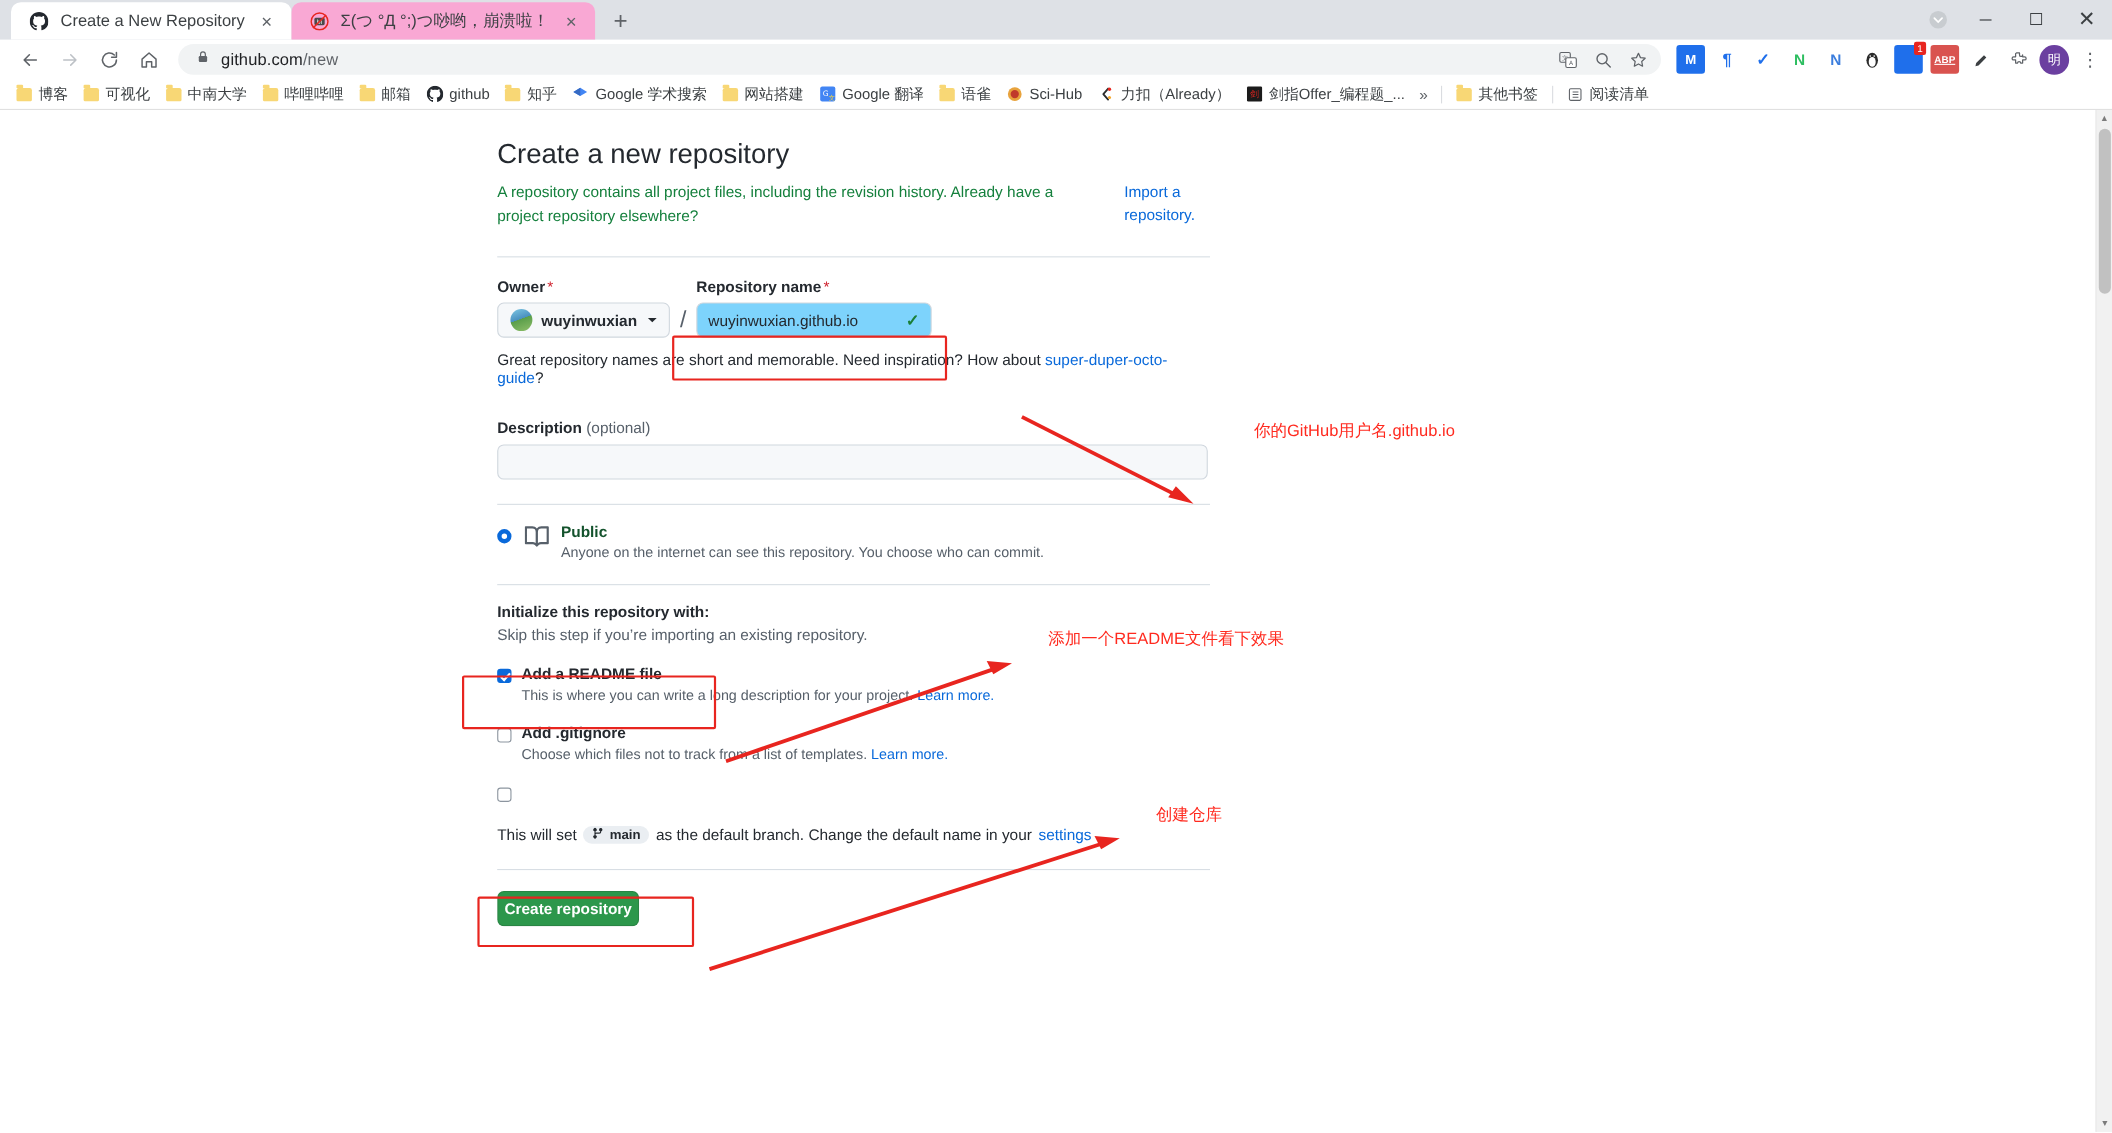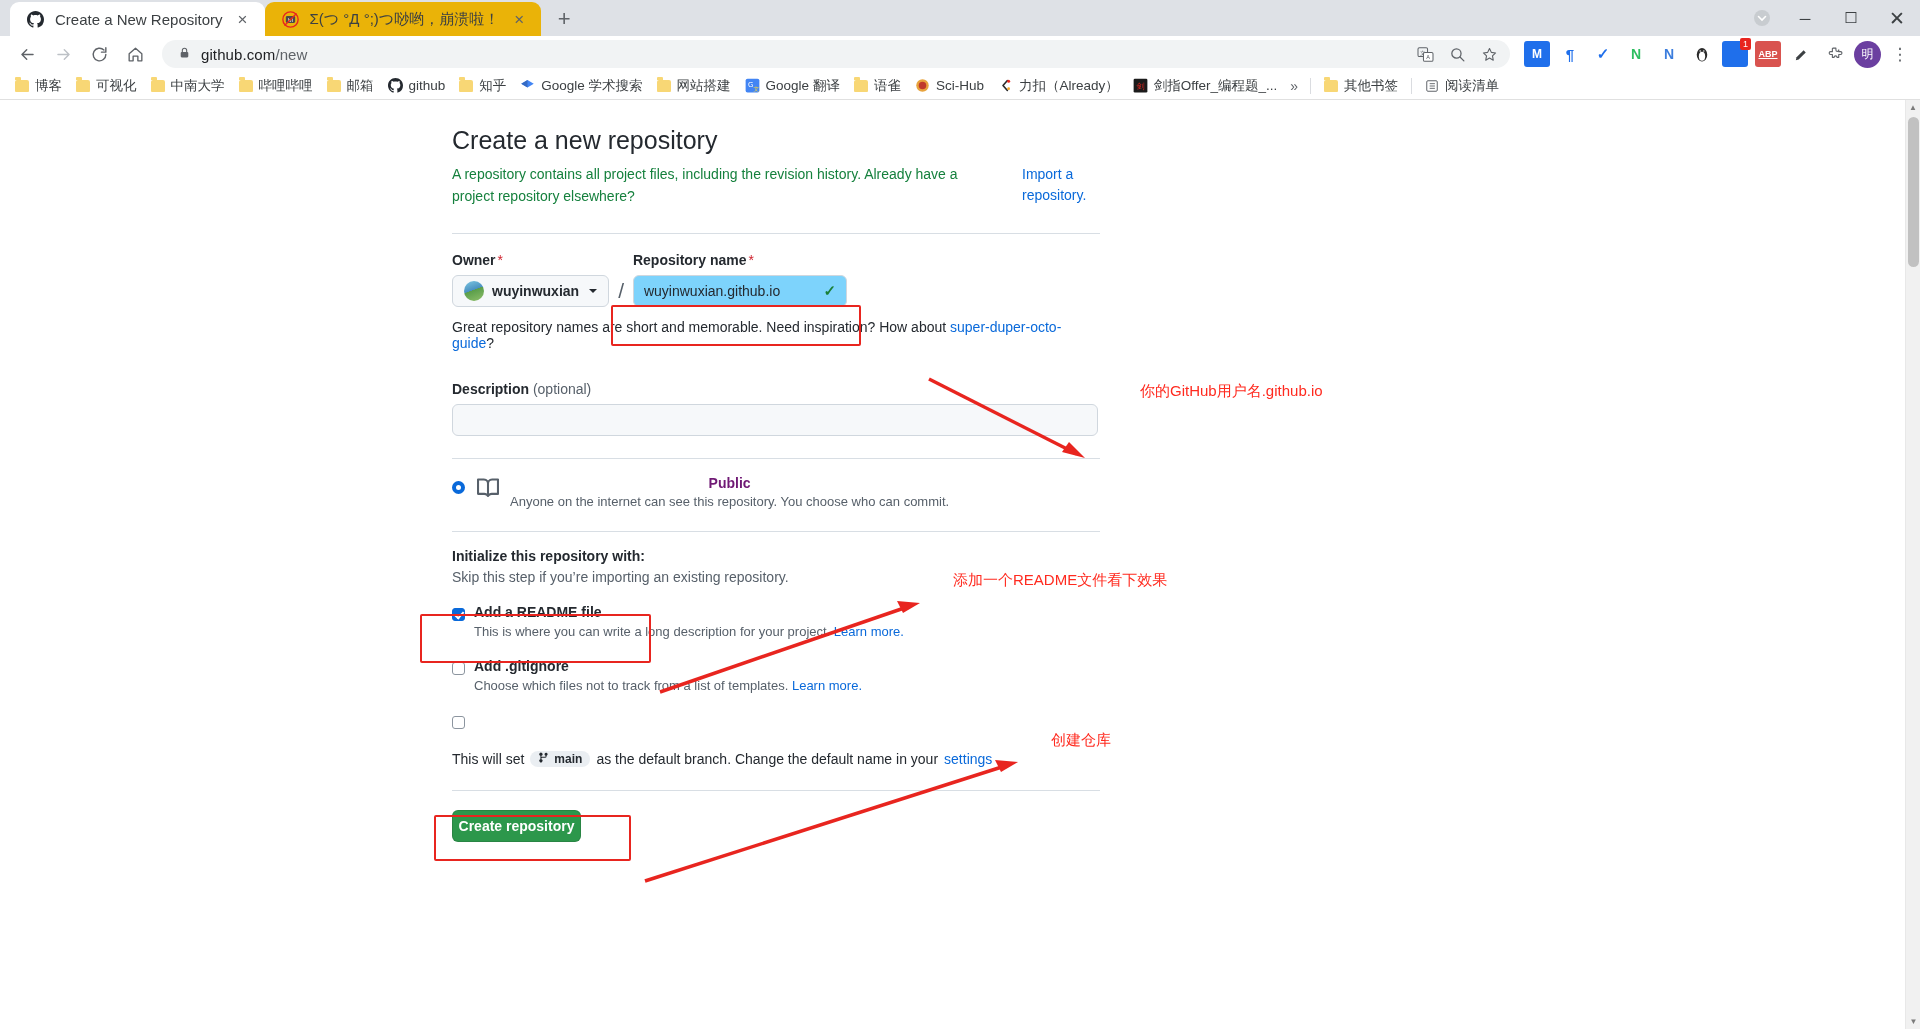--- a/index.html
+++ b/index.html
@@ -18,21 +18,21 @@
     display:flex; align-items:flex-end; padding-left:10px;
     position:relative;
   }
   .tab {
     height:34px; display:flex; align-items:center; gap:10px;
     padding:0 12px 0 16px; min-width:250px; max-width:330px;
     border-radius:9px 9px 0 0; position:relative;
     font-size:15px; color:#3c4043;
   }
   .tab.active { background:#ffffff; }
-  .tab.inactive { background:#eab308; color:#3c4043; }
+  .tab.inactive { background:#f9a8d4; color:#3c4043; }
   .tab-favicon { width:19px; height:19px; flex:0 0 19px; display:flex; align-items:center; justify-content:center; }
   .tab-title { flex:1 1 auto; white-space:nowrap; overflow:hidden; text-overflow:ellipsis; font-size:15px; }
   .tab-close { width:20px; height:20px; flex:0 0 20px; display:flex; align-items:center; justify-content:center;
                font-size:17px; color:#5f6368; line-height:1; }
   .newtab {
     width:30px; height:30px; margin-left:8px; margin-bottom:2px;
     display:flex; align-items:center; justify-content:center;
     font-size:22px; color:#5f6368; line-height:1;
   }
   .win-controls {
@@ -129,21 +129,21 @@
 
   .rule2 { height:1px; background:#d8dee4; margin:22px 0 0 0; }
 
   .vis-row { display:flex; gap:10px; margin-top:16px; align-items:flex-start; }
   .radio {
     width:13px; height:13px; border-radius:50%; border:1px solid #8c959f; background:#fff; flex:0 0 13px; margin-top:6px;
     position:relative;
   }
   .radio.checked { border:4px solid #0969da; background:#fff; }
   .vis-ico { width:25px; flex:0 0 25px; margin-top:2px; display:flex; justify-content:center; }
-  .vis-text .t { font-size:14px; font-weight:600; color:#701a75;text-align:center; }
+  .vis-text .t { font-size:14px; font-weight:600; color:#14532d; }
   .vis-text .d { font-size:13px; color:#57606a; margin-top:3px; }
 
   .rule3 { height:1px; background:#d8dee4; margin:22px 0 0 0; }
 
   .init-title { font-size:14px; font-weight:600; color:#24292f; margin-top:16px; }
   .init-sub { font-size:14px; color:#57606a; margin-top:5px; }
 
   .chk-row { display:flex; gap:9px; margin-top:19px; align-items:flex-start; }
   .chk {
     width:13px; height:13px; border:1px solid #8c959f; border-radius:3px; background:#fff; flex:0 0 13px; margin-top:4px;

